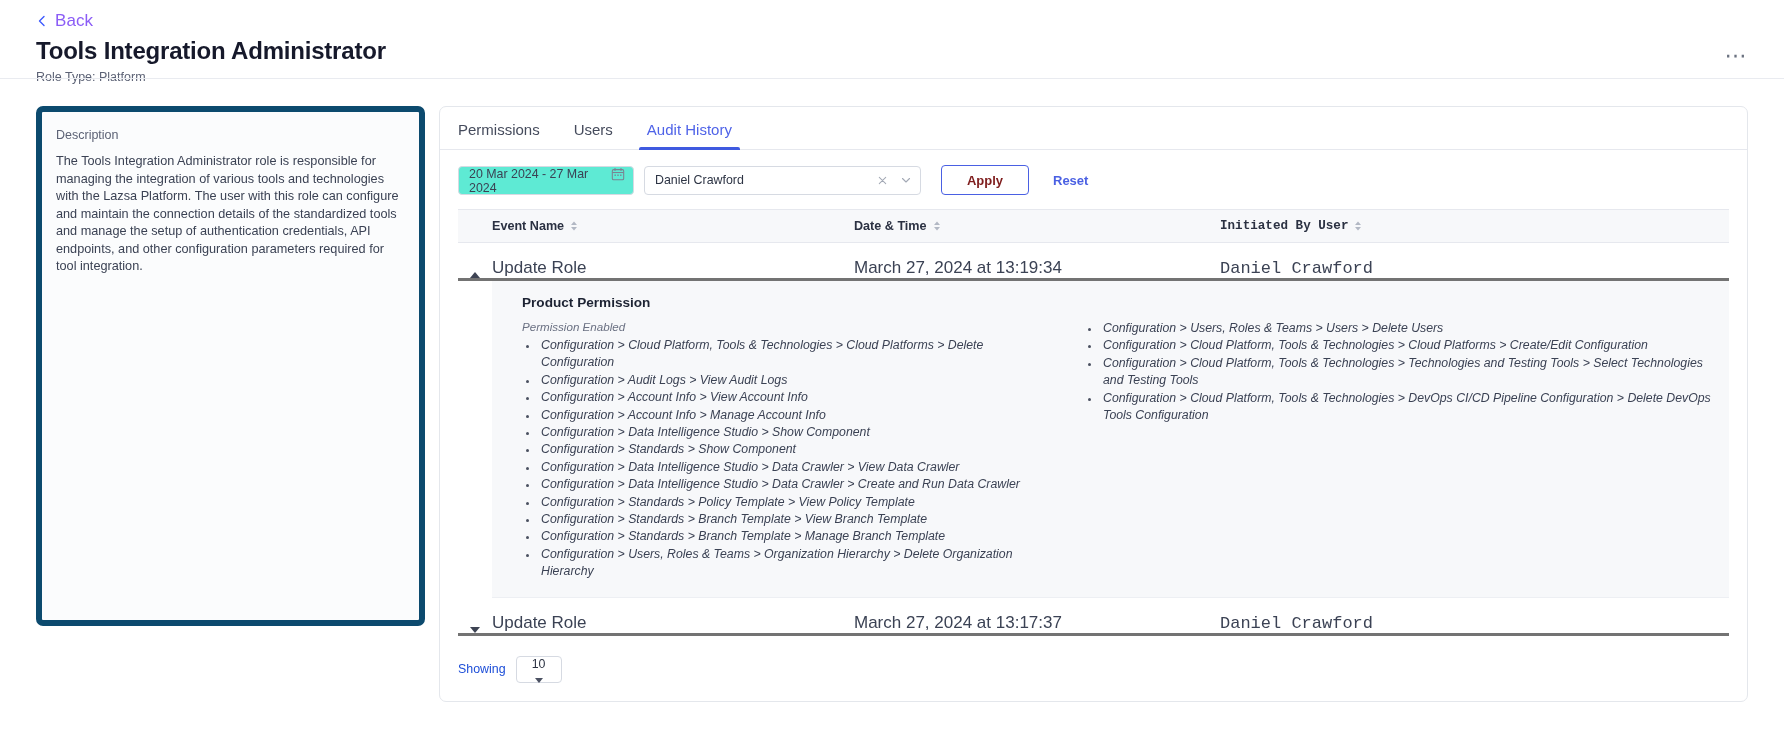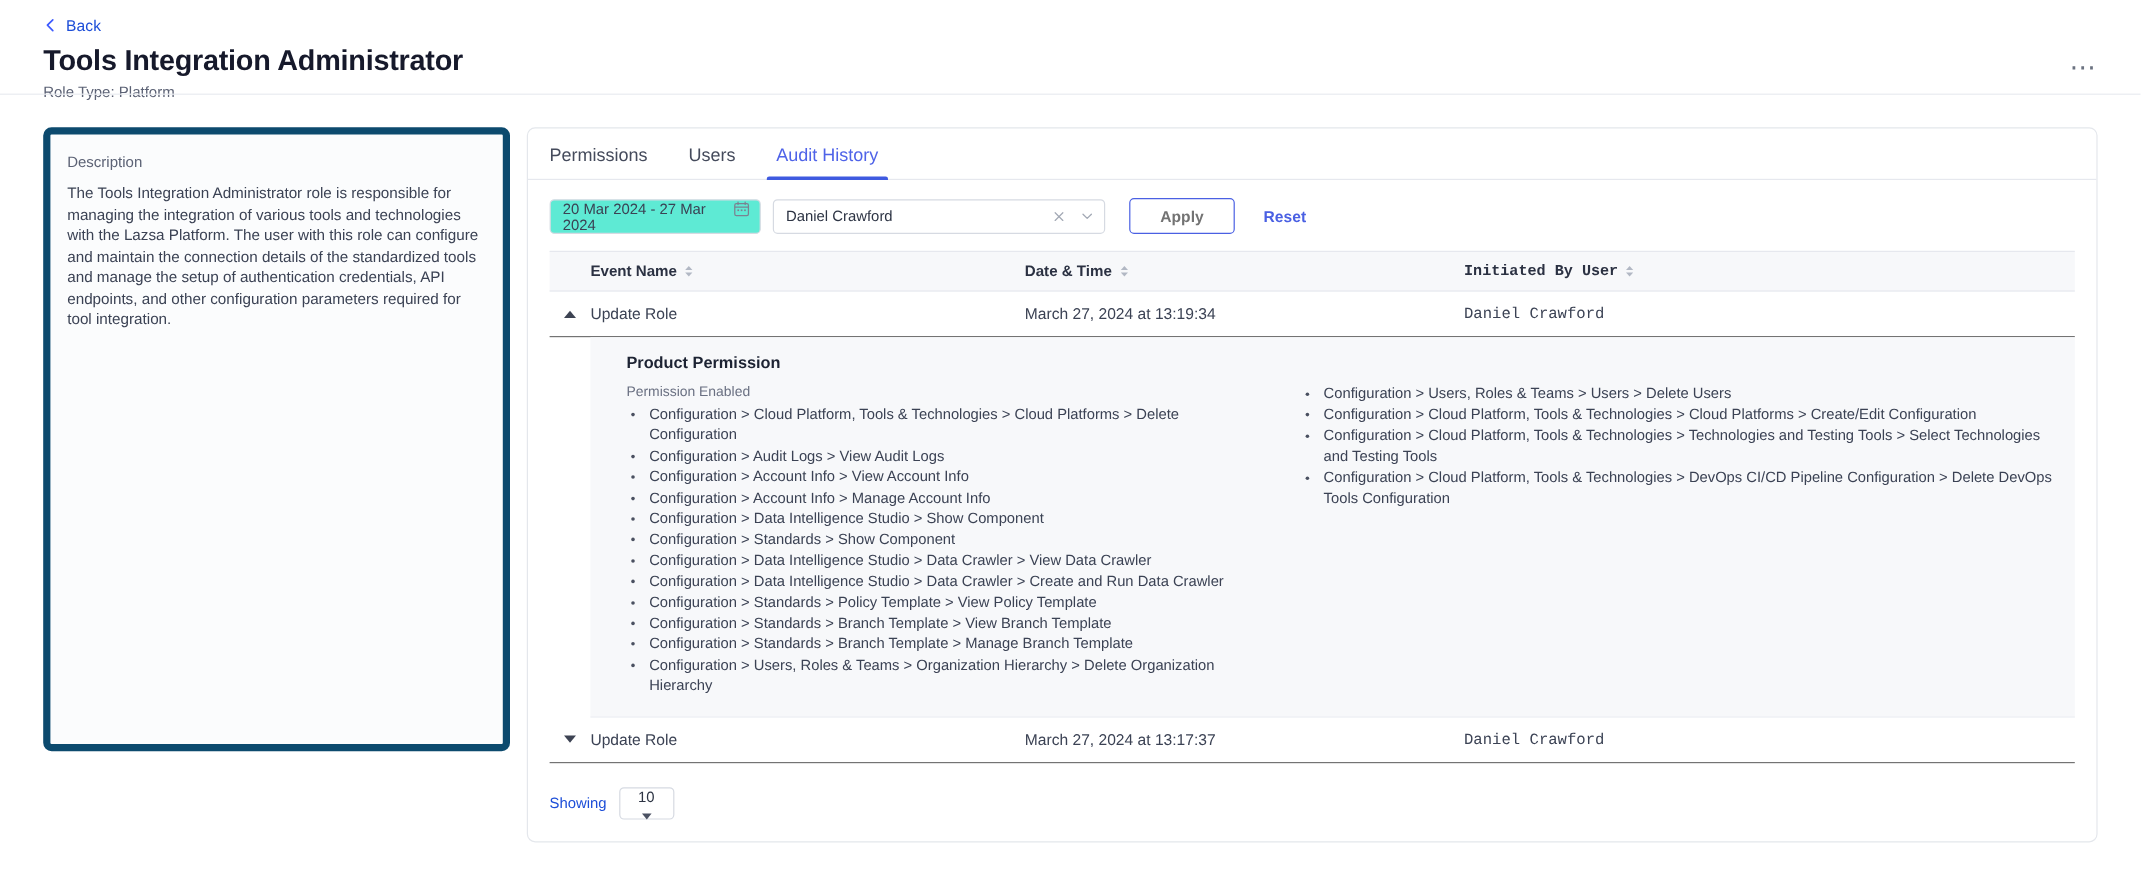--- a/index.html
+++ b/index.html
@@ -10,21 +10,21 @@
     font-family: "Liberation Sans", sans-serif;
     color: #1f2533;
     -webkit-font-smoothing: antialiased;
   }
   .page { position: relative; width: 1784px; height: 740px; overflow: hidden; background:#fff; }
 
   
   .header { padding: 10px 36px 8px 36px; background:#fff; position: relative; }
   .back-row { display:flex; align-items:center; gap:7px; height:22px; }
   .back-chevron { display:inline-flex; width:12px; height:12px; color:#3d5afe; }
-  .back-label { font-size:13px; color:#1d4ed8; letter-spacing:.1px; }
+  .back-label { font-size:17px; color:#8b5cf6; letter-spacing:.1px; }
   .page-title { font-size:24px; font-weight:700; color:#16192b; margin-top:5px; letter-spacing:-.2px; }
   .role-type { font-size:12.5px; color:#5c6275; margin-top:5px; }
   .kebab { position:absolute; right:36px; top:45px; font-size:22px; color:#6b7280; letter-spacing:1.5px; line-height:1; cursor:pointer; }
   .header-sep { position:absolute; left:0; right:0; top:78px; height:1px; background:#e9ebf0; }
 
   
   .body { display:flex; gap:14px; padding: 14px 36px 0 36px; align-items:flex-start; }
 
   .desc-card {
     width: 389px; min-height: 520px;
@@ -62,21 +62,21 @@
   .user-field {
     width:277px; height:29px; border:1px solid #d6dae2; border-radius:4px; background:#fff;
     display:flex; align-items:center; padding:0 8px 0 10px; gap:6px;
     font-size:12.4px; color:#2d3444;
   }
   .user-field .val { flex:1; }
   .x-icon, .caret-icon { color:#a3a9b5; font-size:12px; display:inline-flex; align-items:center; cursor:pointer; }
   .caret-icon { margin-left:6px; }
   .btn-apply {
     width:88px; height:30px; border:1.5px solid #4a60e3; border-radius:4px; background:#fff;
-    color:#737373; font-size:13px; font-weight:600; display:flex; align-items:center; justify-content:center;
+    color:#7f1d1d; font-size:13px; font-weight:600; display:flex; align-items:center; justify-content:center;
     cursor:pointer; margin-left:10px;
   }
   .btn-reset {
     height:30px; padding:0 14px; color:#4a60e3; font-size:13px; font-weight:600;
     display:flex; align-items:center; justify-content:center; cursor:pointer; background:transparent; border:none;
   }
 
   
   .table-wrap { padding: 0 18px 0 18px; }
   .thead {
@@ -86,34 +86,34 @@
   }
   .col-exp { width:34px; }
   .col-event { width:362px; }
   .col-date { width:366px; }
   .col-user { flex:1;font-family:Liberation Mono, monospace; }
   .th { display:flex; align-items:center; gap:6px; }
   .sort-ico { display:inline-flex; flex-direction:column; gap:1px; color:#b2b8c4; }
   .sort-ico svg { display:block; }
 
   .row {
-    display:flex; align-items:center; min-height:38px;
-    font-size:13px; color:#3b4254; border-bottom:1px solid #737373;
+    display:flex; align-items:flex-end; min-height:38px;
+    font-size:17px; color:#3b4254; border-bottom:3px solid #737373;
   }
   .row .col-exp { display:flex; align-items:center; justify-content:center; color:#4b5162; cursor:pointer; }
   .caret-tri { width:0; height:0; border-left:5px solid transparent; border-right:5px solid transparent; }
   .caret-up { border-bottom:6px solid #3d4353; }
   .caret-down { border-top:6px solid #3d4353; }
 
   .detail {
     background:#f7f8fa; border-bottom:1px solid #edeff3;
     padding: 14px 18px 16px 30px; margin-left:34px;
   }
   .detail-title { font-size:13.6px; font-weight:700; color:#1d2333; margin-bottom:10px; }
-  .detail-cols { display:flex; gap:34px; }
+  .detail-cols { display:flex; gap:34px;font-style:italic; }
   .detail-col { flex:1; }
   .detail-col.left { max-width:528px; }
   .sub-label { font-size:11.6px; color:#6a7082; margin-bottom:4px; }
   ul.perm-list { margin:0; padding-left:17px; list-style:disc; }
   ul.perm-list li { font-size:12.3px; line-height:17.4px; color:#3b4254; margin:0; padding-left:2px; }
   ul.perm-list li::marker { color:#4a5060; font-size:11px; }
 
   
   .footer { display:flex; align-items:center; gap:10px; padding: 20px 18px 18px 18px; }
   .showing-label { font-size:12.4px; color:#1d4ed8; }

